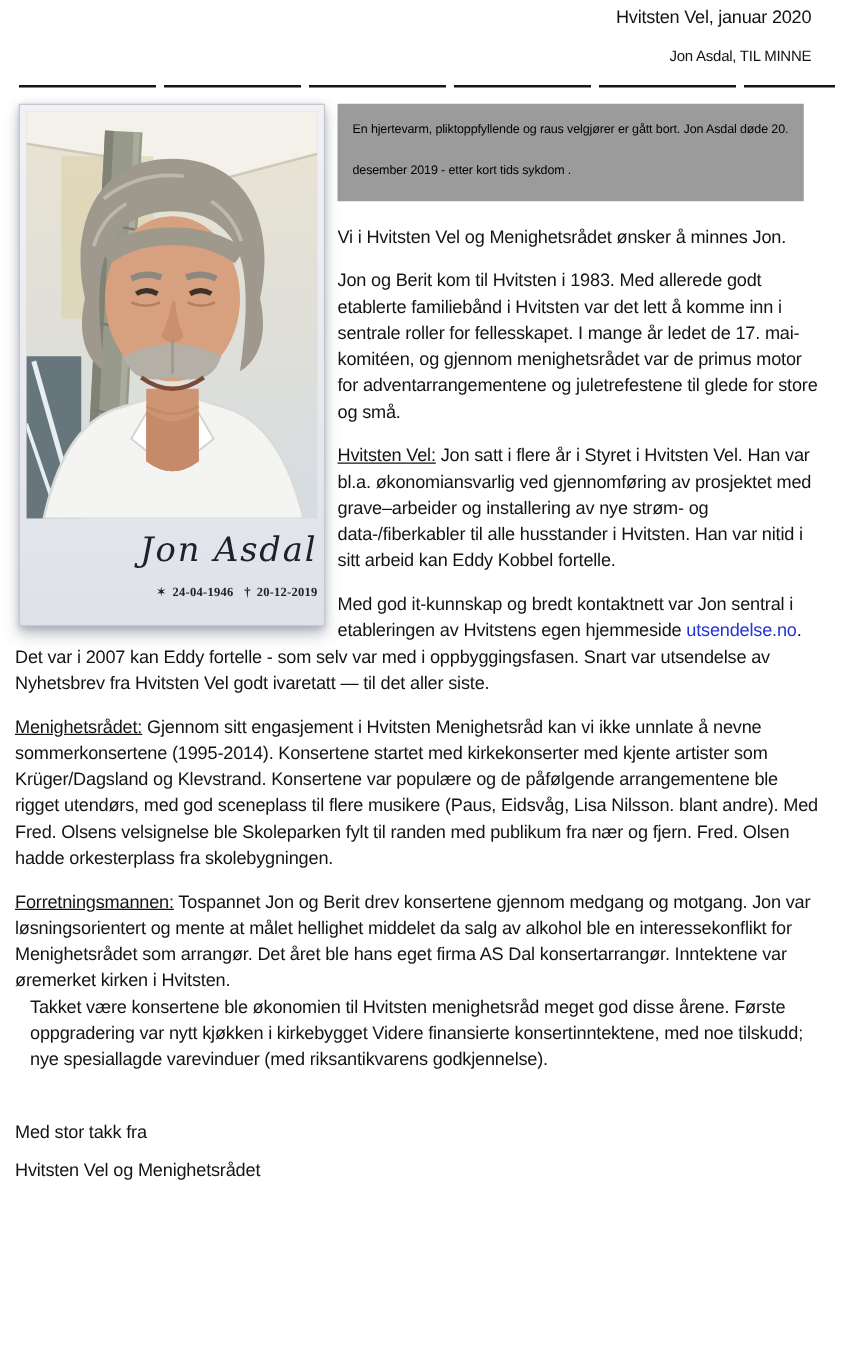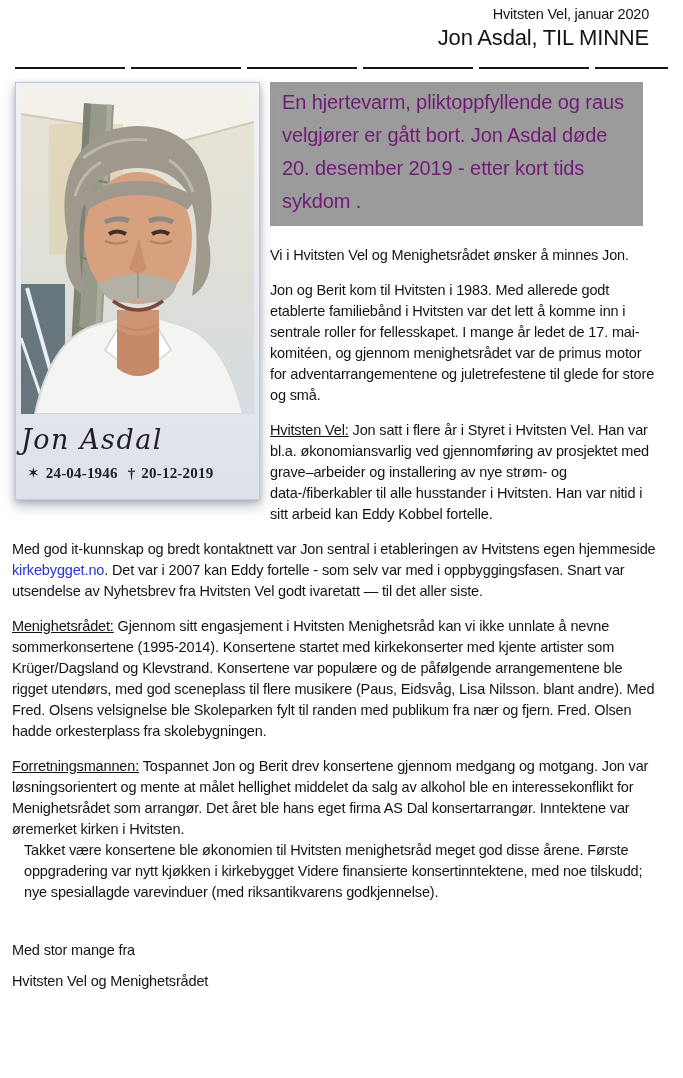--- a/index.html
+++ b/index.html
@@ -6,21 +6,21 @@
   html, body { margin: 0; padding: 0; background: #ffffff; }
   .page {
     width: 679px; height: 1078px; margin: 0 auto; background: #ffffff;
     font-family: "Liberation Sans", sans-serif; color: #141414;
     overflow: hidden; position: relative;
   }
 
   
   .hdr { text-align: right; padding: 5px 32px 0 0; line-height: 1.25; }
   .hdr .issue { font-size: 14.5px; letter-spacing: -0.2px; }
-  .hdr .title { font-size: 22px; letter-spacing: -0.2px; margin-top: 1px; }
+  .hdr .title { font-size: 12px; letter-spacing: -0.2px; margin-top: 15px; }
   .divider {
     margin: 15px 13px 0 13px; height: 2px;
     background: repeating-linear-gradient(to right, #161616 0 110px, transparent 110px 116px);
   }
 
   
   main { padding: 10px 21px 0 10px; font-size: 14.5px; line-height: 21px; letter-spacing: -0.15px; }
   main p { margin: 14px 0 0 0; }
   p.first { margin-top: 19px; }
   p.cont { margin-top: 0; margin-left: 12px; }
@@ -31,36 +31,36 @@
 
   
   .card {
     float: left; width: 245px; margin: 3px 10px 8px 3px; padding: 5px 5px 0 5px;
     background: linear-gradient(180deg, #f1f2f6 0%, #e7e9ef 60%, #dfe1e9 100%);
     border: 1px solid #c6c8d1;
     box-shadow: 0 6px 12px rgba(110,115,135,.45), 0 2px 5px rgba(110,115,135,.35);
   }
   .card .photo { width: 233px; height: 326px; overflow: hidden; background: #e6e0d2; }
   .card .photo svg { display: block; width: 233px; height: 326px; }
-  .card figcaption { text-align: left; padding: 11px 0 15px 0; }
+  .card figcaption { text-align: right; padding: 11px 0 15px 0; }
   .card .name {
     font-family: "DejaVu Serif", serif; font-style: italic;
     font-size: 27px; line-height: 30px; letter-spacing: 1.5px; color: #20202c;
   }
   .card .dates {
     margin-top: 8px; font-family: "Liberation Serif", "DejaVu Serif", "DejaVu Sans", serif;
-    font-weight: 600; font-size: 15px; color: #20202c; letter-spacing: 0.2px;
+    font-weight: 600; font-size: 10px; color: #20202c; letter-spacing: 0.2px;
   }
   .card .dates .sym { margin: 0 2px 0 6px; }
 
   
   .leadbox {
-    overflow: hidden; background: #9b9b9b; color: #701a75;
+    overflow: hidden; background: #9b9b9b; color: #000000;
     margin: 3px 17px 0 0; padding: 4px 12px 8px 12px;
-    font-size: 20px; line-height: 33px; letter-spacing: -0.1px;
+    font-size: 10px; line-height: 33px; letter-spacing: -0.1px;
   }
   .leadbox p { margin: 0; }
 </style>
 </head>
 <body>
 
 <div class="page">
 
   <header class="hdr">
     <div class="issue">Hvitsten Vel, januar 2020</div>
@@ -149,27 +149,27 @@
     <div class="leadbox">
       <p>En hjertevarm, pliktoppfyllende og raus velgjører er gått bort. Jon Asdal døde 20. desember 2019 -  etter kort tids sykdom .</p>
     </div>
 
     <p class="first">Vi i Hvitsten Vel og Menighetsrådet ønsker å minnes Jon.</p>
 
     <p>Jon og Berit kom til Hvitsten i 1983. Med allerede godt etablerte familiebånd i Hvitsten var det lett å komme inn i sentrale roller for fellesskapet. I mange år ledet de 17. mai-komitéen, og gjennom menighetsrådet var de primus motor for adventarrangementene og juletrefestene til glede for store og små.</p>
 
     <p><span class="u">Hvitsten Vel:</span><span> Jon satt i flere år i Styret i Hvitsten Vel. Han var bl.a. økonomiansvarlig ved gjennomføring av prosjektet med grave–arbeider og installering av nye strøm- og data-/fiberkabler til alle husstander i Hvitsten. Han var nitid i sitt arbeid kan Eddy Kobbel fortelle.</span></p>
 
-    <p><span>Med god it-kunnskap og bredt kontaktnett var Jon sentral i etableringen av Hvitstens egen hjemmeside </span><a class="weblink" href="#">kirkebygget.no</a><span>. Det var i 2007 kan Eddy fortelle - som selv var med i oppbyggingsfasen. Snart var utsendelse av Nyhetsbrev fra Hvitsten Vel godt ivaretatt — til det aller siste.</span></p>
+    <p><span>Med god it-kunnskap og bredt kontaktnett var Jon sentral i etableringen av Hvitstens egen hjemmeside </span><a class="weblink" href="#">utsendelse.no</a><span>. Det var i 2007 kan Eddy fortelle - som selv var med i oppbyggingsfasen. Snart var utsendelse av Nyhetsbrev fra Hvitsten Vel godt ivaretatt — til det aller siste.</span></p>
 
 
     <p><span class="u">Menighetsrådet:</span><span> Gjennom sitt engasjement i Hvitsten Menighetsråd kan vi ikke unnlate å nevne sommerkonsertene (1995-2014). Konsertene startet med kirkekonserter med kjente artister som Krüger/Dagsland og Klevstrand. Konsertene var populære og de påfølgende arrangementene ble rigget utendørs, med god sceneplass til flere musikere (Paus, Eidsvåg, Lisa Nilsson. blant andre). Med Fred. Olsens velsignelse ble Skoleparken fylt til randen med publikum fra nær og fjern. Fred. Olsen hadde orkesterplass fra skolebygningen.</span></p>
 
     <p><span class="u">Forretningsmannen:</span><span> Tospannet Jon og Berit drev konsertene gjennom medgang og motgang. Jon var løsningsorientert og mente at målet hellighet middelet da salg av alkohol ble en interessekonflikt for Menighetsrådet som arrangør. Det året ble hans eget firma AS Dal konsertarrangør. Inntektene var øremerket kirken i Hvitsten.</span></p>
 
     <p class="cont">Takket være konsertene ble økonomien til Hvitsten menighetsråd meget god disse årene. Første oppgradering var nytt kjøkken i kirkebygget Videre finansierte konsertinntektene, med noe tilskudd; nye spesiallagde varevinduer (med riksantikvarens godkjennelse).</p>
 
 
-    <p class="closing1">Med stor mange fra</p>
+    <p class="closing1">Med stor takk fra</p>
     <p class="closing2">Hvitsten Vel og Menighetsrådet</p>
 
   </main>
 </div>
 
 </body></html>

